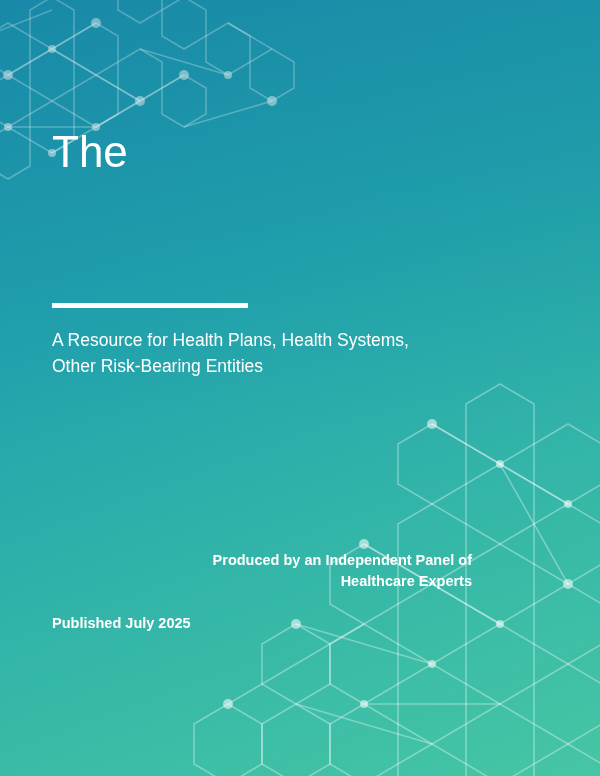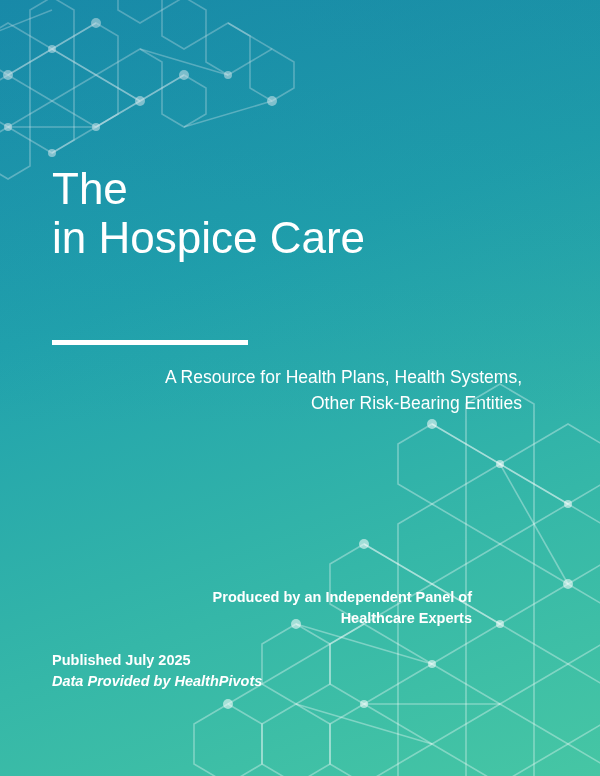--- a/index.html
+++ b/index.html
@@ -27,21 +27,20 @@
   .bg-svg {
     position: absolute;
     inset: 0;
     width: 600px;
     height: 776px;
   }
   .content {
     position: absolute;
     inset: 0;
     z-index: 5;
-    margin-top: 37px;
   }
   .title-block {
     position: absolute;
     left: 52px;
     top: 128px;
     width: 510px;
   }
   .title-line {
     color: #ffffff;
     letter-spacing: 0px;
@@ -74,21 +73,20 @@
     left: 52px;
     top: 328px;
     width: 470px;
     color: #ffffff;
     font-size: 17.5px;
     font-weight: 400;
     line-height: 1.47;
   }
   .subtitle div {
     white-space: nowrap;
-    text-align: right;
   }
   .credits {
     position: absolute;
     left: 52px;
     top: 550px;
     width: 420px;
     color: #ffffff;
   }
   .credits .producer {
     font-size: 14.5px;
@@ -194,31 +192,29 @@
       <circle cx="568" cy="584" r="5"></circle>
       <circle cx="364" cy="704" r="4"></circle>
       <circle cx="228" cy="704" r="5"></circle>
     </g>
   </svg>
 
   <div class="content">
 
     <div class="title-block">
       <div class="title-line light">The</div>
-      <div class="title-line light2">in Hospice Care</div>
     </div>
 
     <div class="rule"></div>
 
     <div class="subtitle">
       <div>A Resource for Health Plans, Health Systems,</div>
       <div>Other Risk-Bearing Entities</div>
     </div>
 
     <div class="credits">
       <div class="producer">Produced by an Independent Panel of</div>
       <div class="producer">Healthcare Experts</div>
       <div class="published">Published July 2025</div>
-      <div class="data-provider">Data Provided by HealthPivots</div>
     </div>
 
   </div>
 </div>
 
 </body></html>

